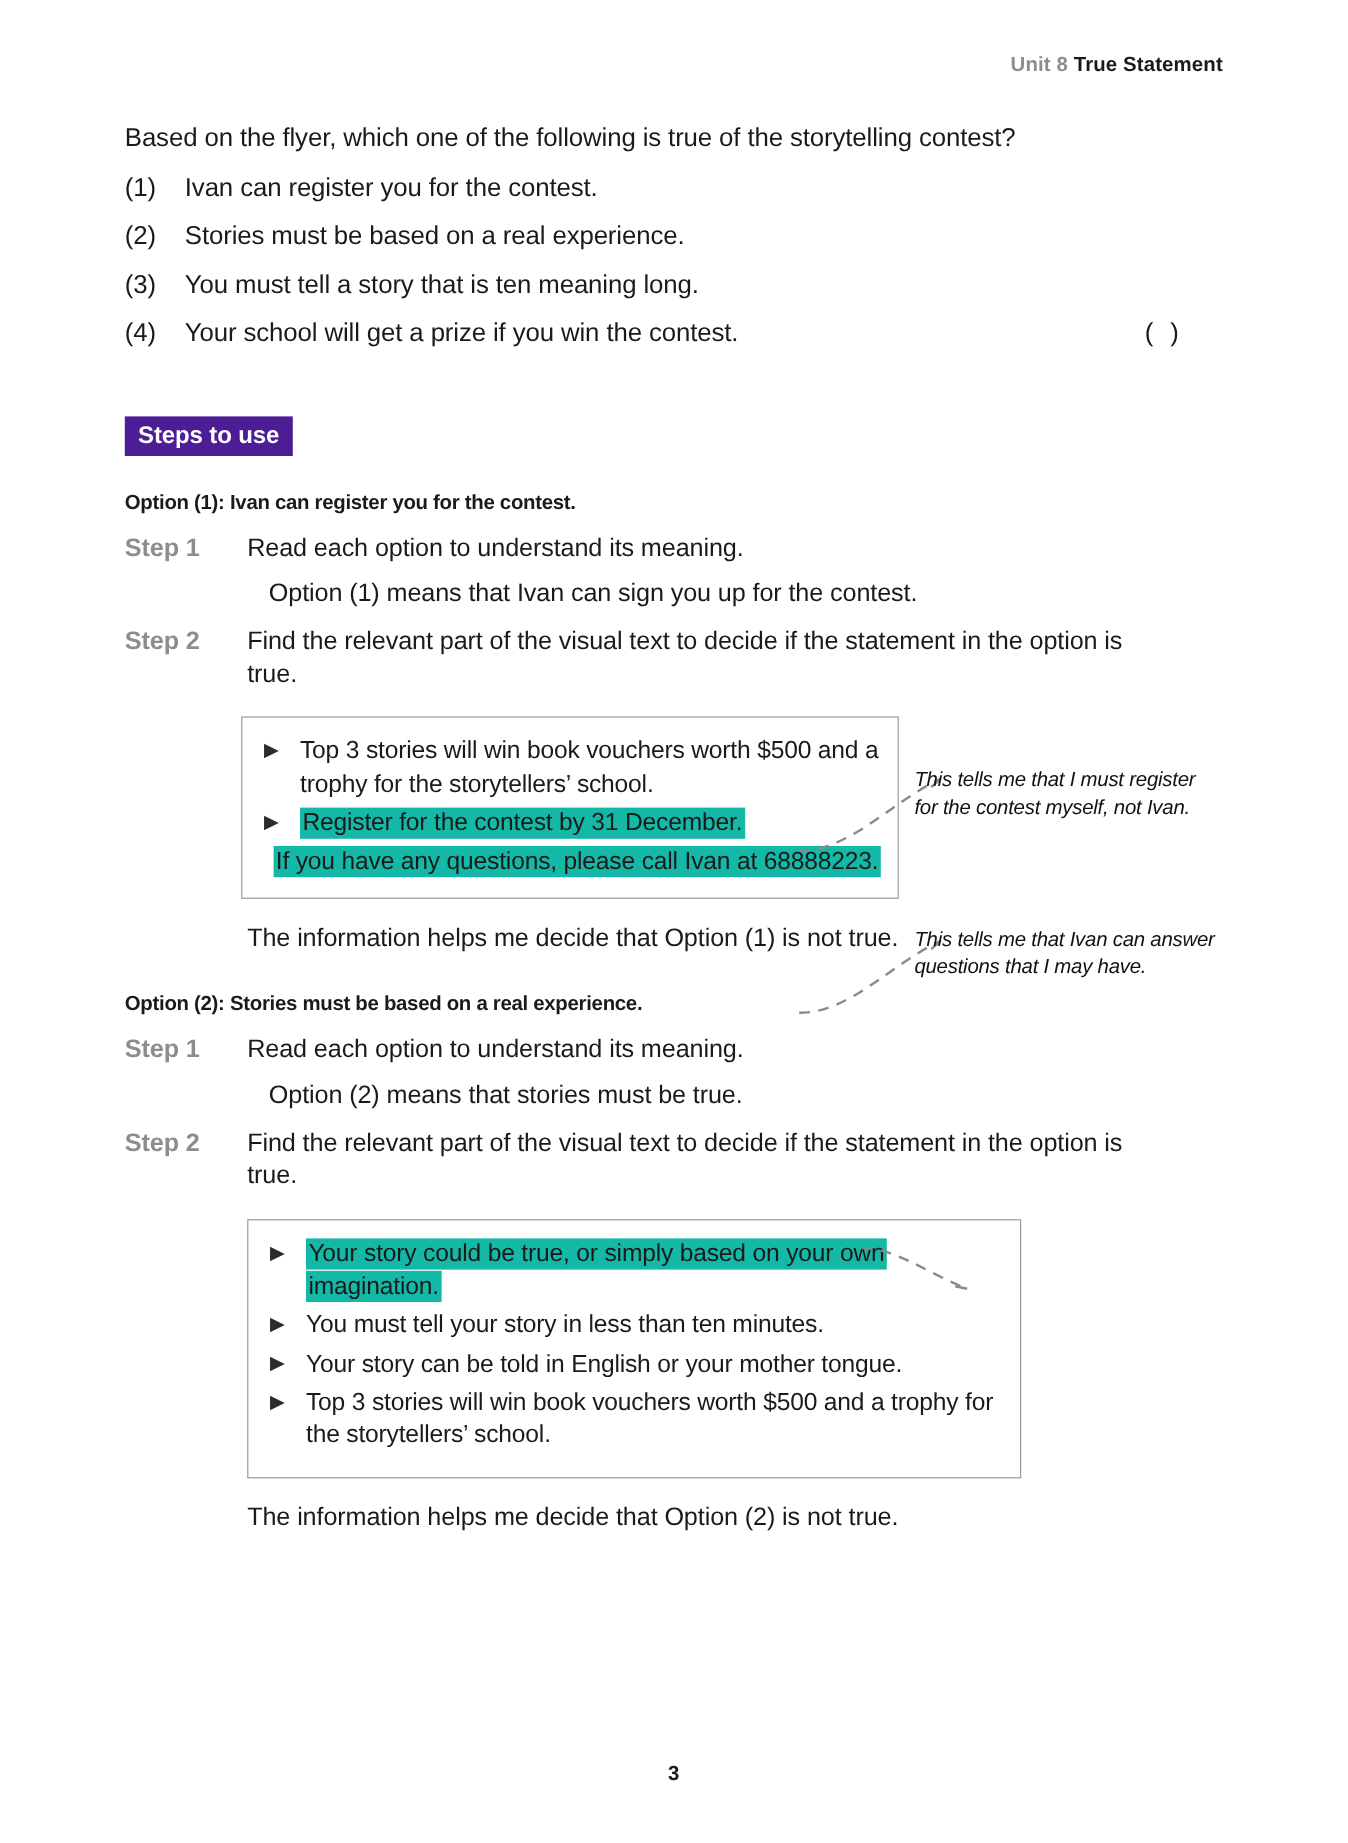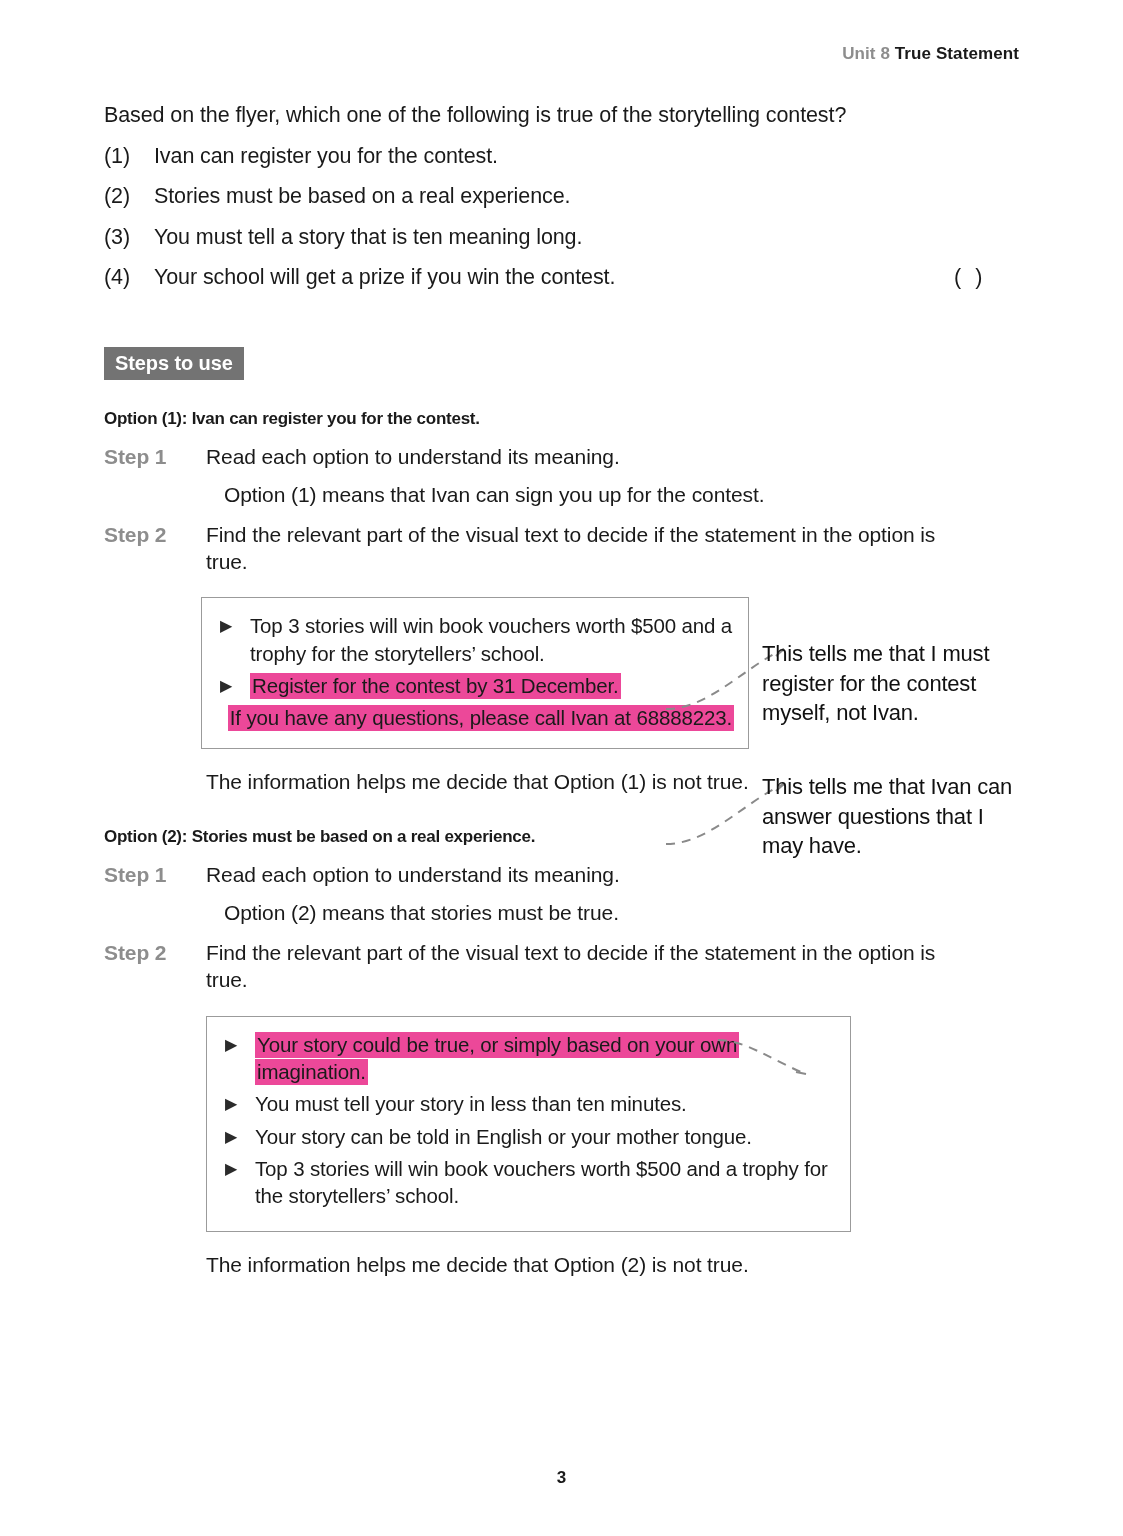--- a/index.html
+++ b/index.html
@@ -74,21 +74,21 @@
     position: absolute;
     left: 850px;
     top: 0;
     font-size: 21.5px;
     letter-spacing: 4px;
   }
 
   
   .steps-badge {
     display: inline-block;
-    background: #737373;
+    background: #4c1d95;
     color: #ffffff;
     font-size: 20px;
     font-weight: bold;
     padding: 6px 11px 7px 11px;
     margin-top: 39px;
     letter-spacing: -0.1px;
     line-height: 1.0;
   }
 
   
@@ -176,30 +176,31 @@
   }
   .plain-para {
     font-size: 20.5px;
     line-height: 1.33;
     letter-spacing: -0.15px;
     margin-top: 12px;
     padding-left: 4px;
   }
 
   .hl {
-    background: #ec4899;
+    background: #14b8a6;
     box-decoration-break: clone;
     -webkit-box-decoration-break: clone;
     padding: 1px 2px 2px 2px;
   }
 
   
   .annotation {
     position: absolute;
-    font-size: 22px;
+    font-style: italic;
+    font-size: 17px;
     line-height: 1.33;
     letter-spacing: -0.2px;
     color: #111111;
   }
   .anno-1 { left: 658px; top: 42px; width: 252px; }
   .anno-2 { left: 658px; top: 175px; width: 252px; }
   .anno-3 { left: 658px; top: 48px; width: 145px; }
 
   .connector {
     position: absolute;

